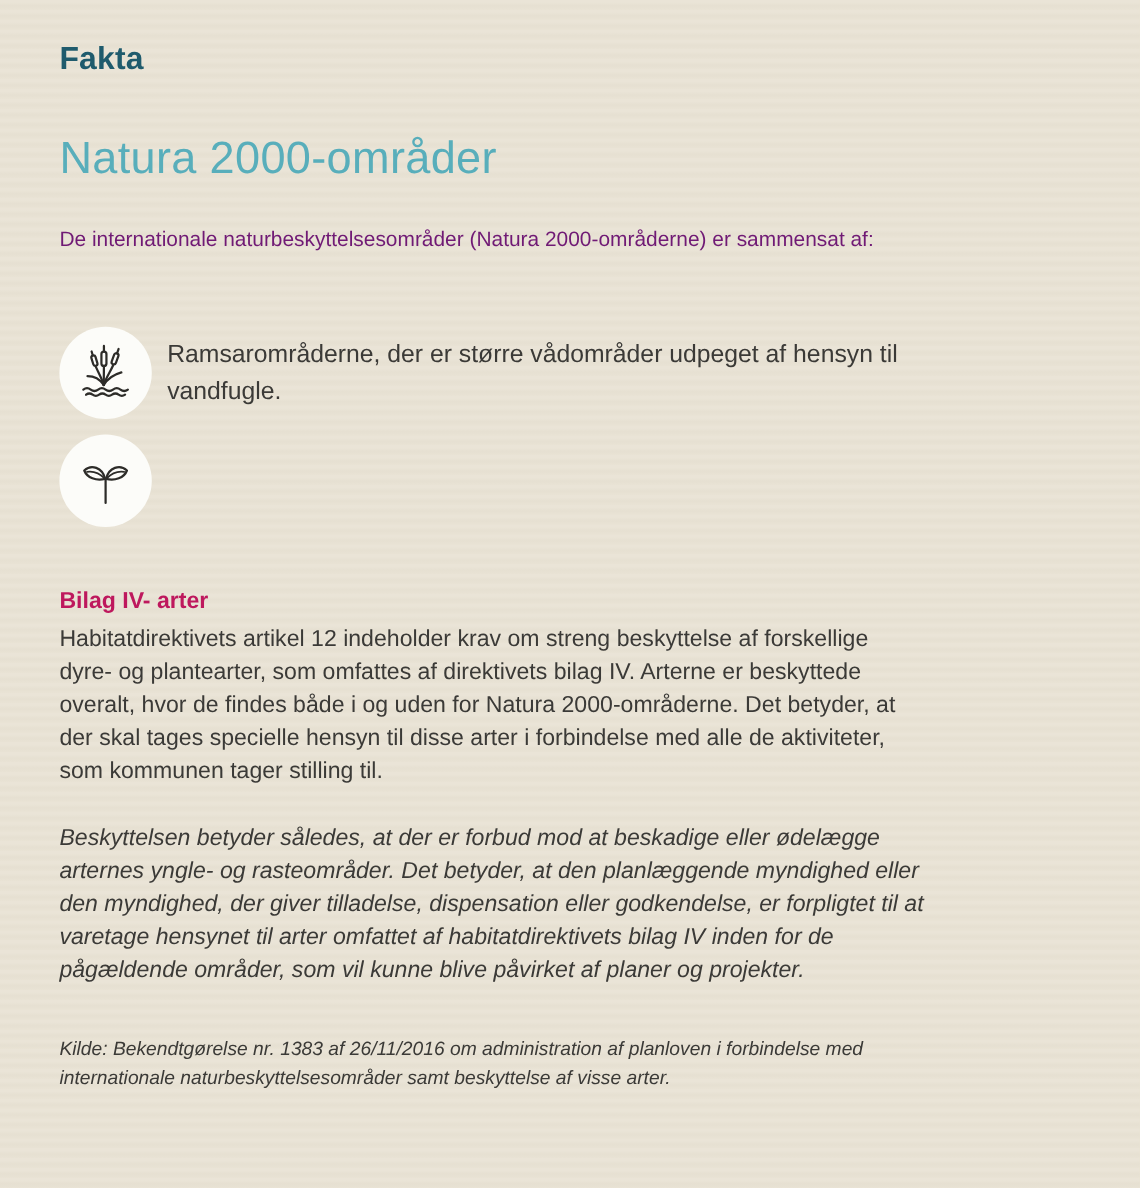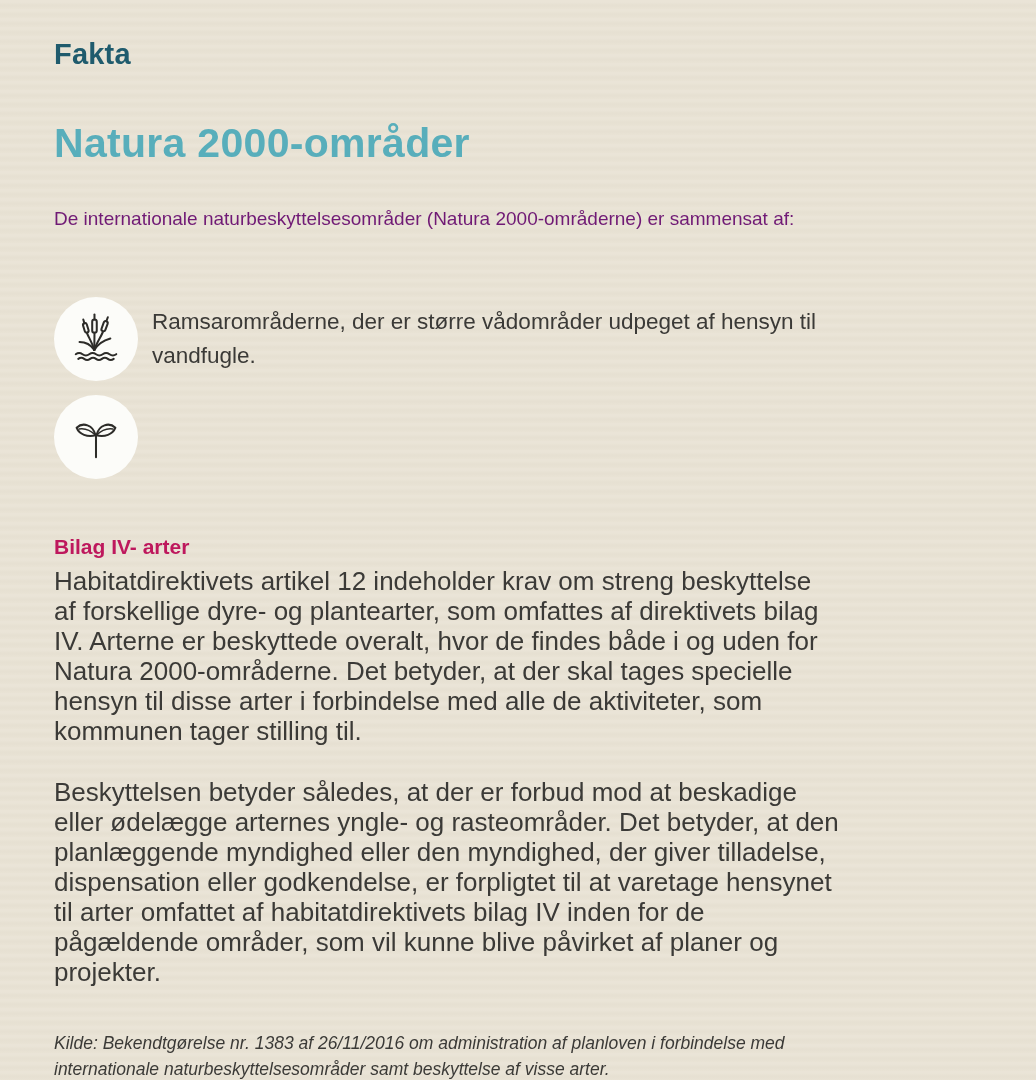--- a/index.html
+++ b/index.html
@@ -26,21 +26,21 @@
   }
   .eyebrow {
     font-size: 29px;
     font-weight: bold;
     color: #1f5b6d;
     letter-spacing: 0.2px;
     margin: 0;
   }
   .title {
     font-size: 41px;
-    font-weight: bold;
+    font-weight: normal;
     color: #58aebb;
     letter-spacing: 0.3px;
     margin: 49px 0 0 0;
   }
   .intro {
     font-size: 19px;
     line-height: 37px;
     margin: 33px 0 0 0;
     max-width: 945px;
     color: #701a75;
@@ -75,28 +75,29 @@
     max-width: 830px;
     color: #3b3a37;
   }
   .section-heading {
     font-size: 21px;
     font-weight: bold;
     margin: 56px 0 0 0;
     color: #be185d;
   }
   .body-p {
-    font-size: 26px;
+    font-size: 21px;
     line-height: 30px;
     margin: 7px 0 0 0;
     max-width: 945px;
     color: #3b3a37;
   }
   .body-p + .body-p {
     margin-top: 31px;
+    font-style: italic;
   }
   .source {
     font-size: 17.5px;
     font-style: italic;
     line-height: 26px;
     margin: 43px 0 0 0;
     max-width: 860px;
     color: #3b3a37;
   }
 </style>

